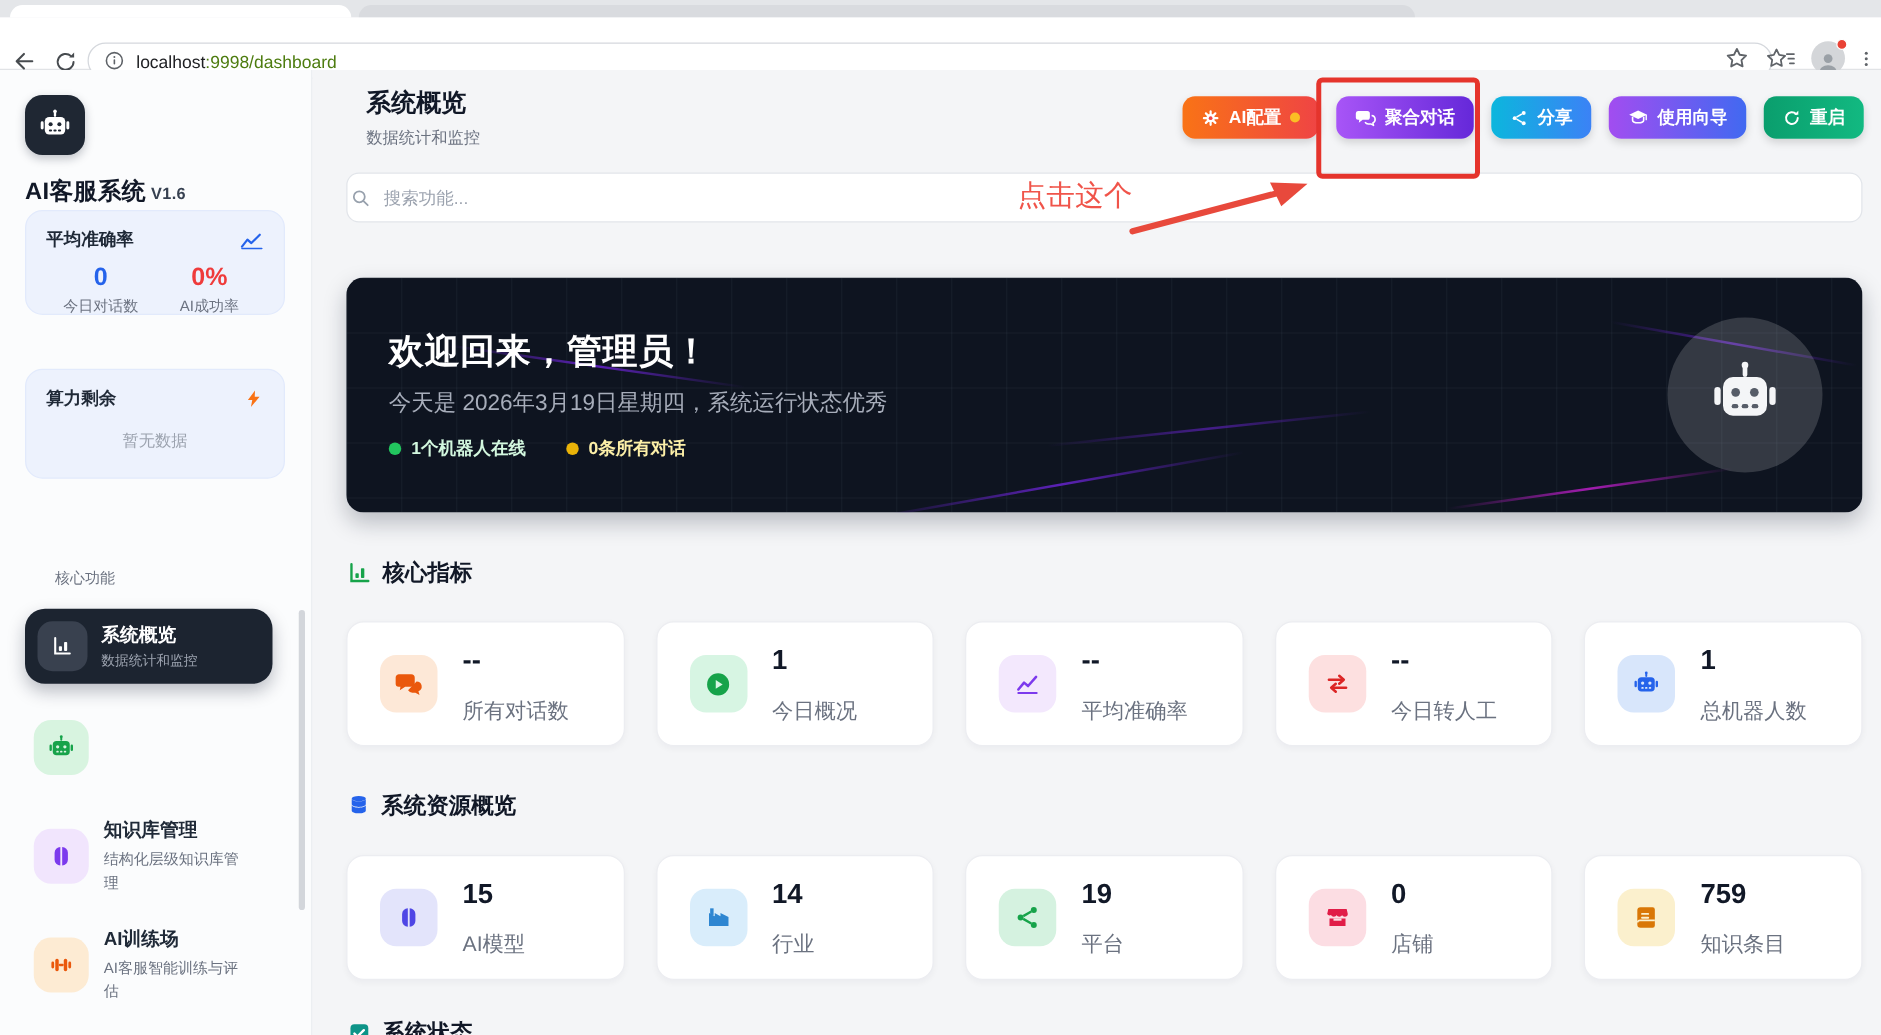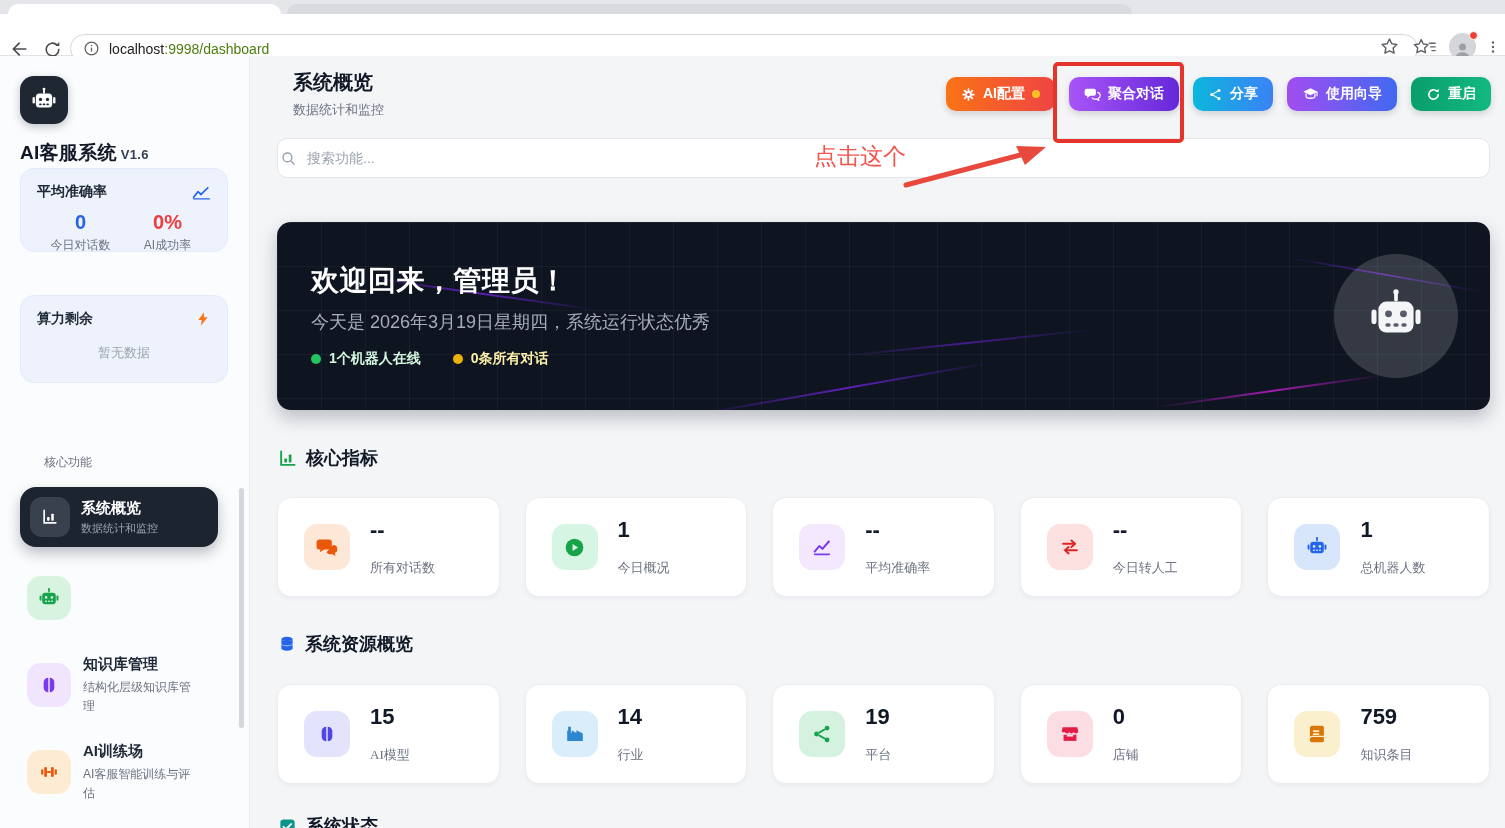--- a/index.html
+++ b/index.html
@@ -82,21 +82,21 @@
   .badge .bdot { width:10px; height:10px; border-radius:50%; }
   .banner-bot { position:absolute; right:32px; top:32px; width:124px; height:124px; border-radius:50%; background:rgba(255,255,255,.16); display:flex; align-items:center; justify-content:center; }
 
   
   .sec-head { position:absolute; left:28px; display:flex; align-items:center; gap:9px; }
   .sec-title { font-size:18px; font-weight:800; color:#111827; }
   .card-grid { position:absolute; left:27px; width:1213px; height:100px; display:grid; grid-template-columns:repeat(5,1fr); gap:25px; }
   .m-card { background:#fff; border:1px solid #ecedf1; border-radius:14px; display:flex; align-items:center; gap:20px; padding:0 26px; box-shadow:0 2px 5px rgba(15,23,42,.04); }
   .m-ic { width:46px; height:46px; border-radius:13px; display:flex; align-items:center; justify-content:center; flex:0 0 46px; }
   .m-val { font-size:22px; font-weight:800; color:#111827; }
-  .m-lab { font-size:13px; color:#6b7280; margin-top:16px;font-family:Liberation Serif, serif; }
+  .m-lab { font-size:17px; color:#6b7280; margin-top:16px; }
 
   
   .anno-rect { position:absolute; left:1053px; top:62px; width:131px; height:81px; border:4px solid #e5342c; border-radius:5px; pointer-events:none; z-index:50; }
   .anno-text { position:absolute; left:814px; top:141px; font-size:23px; color:#f0544a; z-index:50; }
   .anno-arrow { position:absolute; left:898px; top:135px; z-index:50; pointer-events:none; }
 
   .ic { display:block; }
 </style>
 </head>
 <body>

